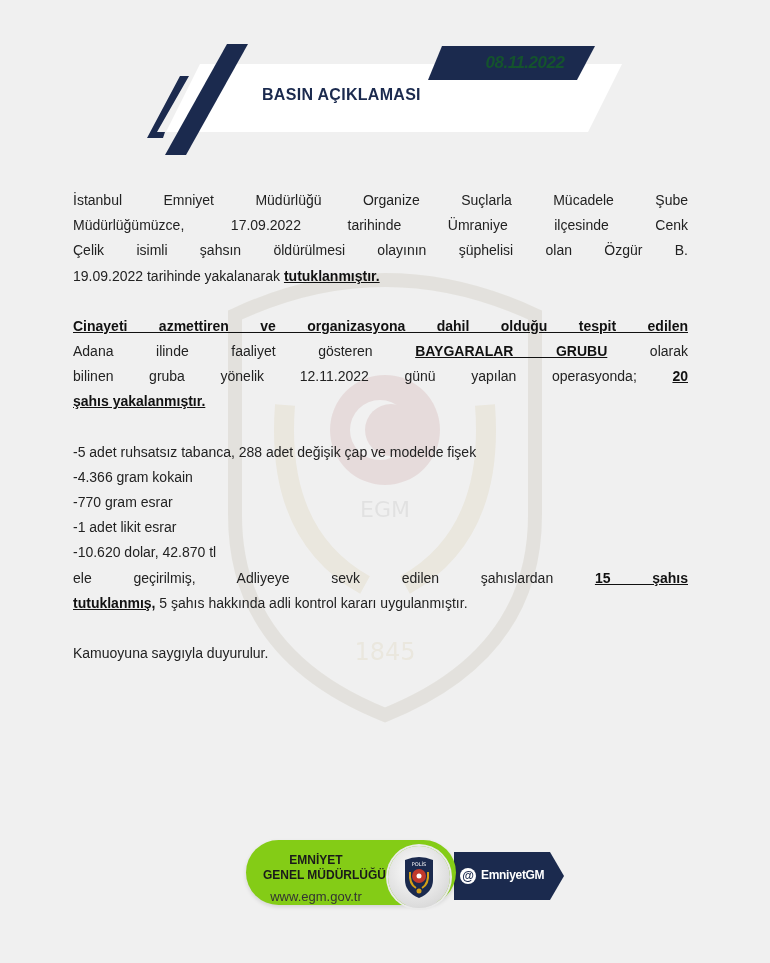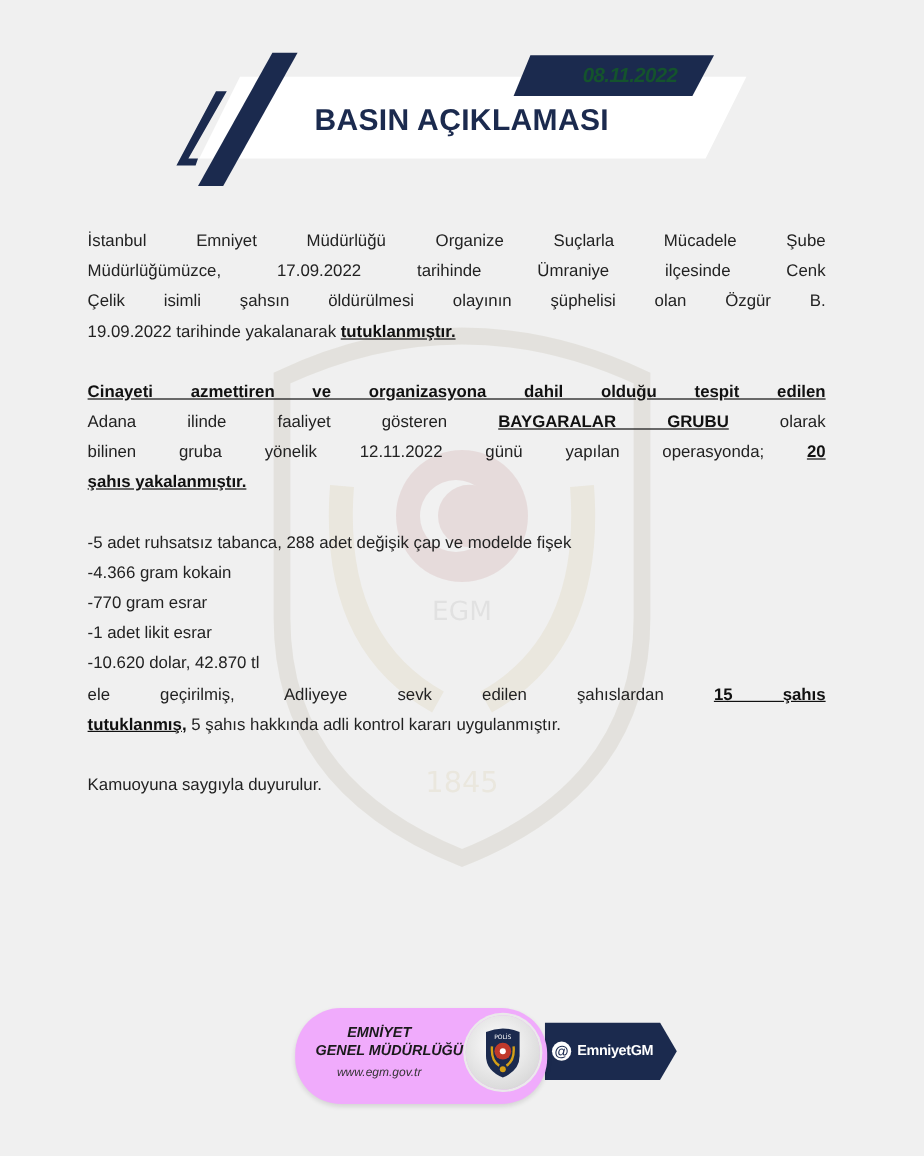--- a/index.html
+++ b/index.html
@@ -12,41 +12,40 @@
   }
   .header { position: absolute; left: 0; top: 0; width: 770px; height: 170px; }
   .header svg { position: absolute; left: 0; top: 0; }
   .date-text {
     position: absolute; left: 470px; top: 53px; width: 110px; text-align: center;
     color: #14532d; font-weight: bold; font-style: italic; font-size: 17px;
     letter-spacing: -0.5px;
   }
   .title-text {
     position: absolute; left: 262px; top: 86px;
-    color: #1b2a4e; font-weight: bold; font-size: 25px; letter-spacing: 0.3px;
+    color: #1b2a4e; font-weight: bold; font-size: 16px; letter-spacing: 0.3px;
   }
   .watermark { position: absolute; left: 215px; top: 255px; width: 340px; height: 470px; opacity: 0.09; }
   .content {
     position: absolute; left: 73px; top: 188px; width: 615px;
     font-size: 14px; line-height: 25.2px; color: #222;
   }
   .content p { margin: 0; text-align: justify; }
   .content p.gap { margin-top: 25px; }
   .content .line { display: block; }
   .content .just { text-align: justify; text-align-last: justify; }
   .content b { font-weight: bold; color: #111; text-decoration: underline; }
   .footer { position: absolute; left: 246px; top: 838px; width: 320px; height: 80px; }
   .pill {
-    position: absolute; left: 0; top: 2px; width: 210px; height: 80px;
-    background: #f0abfc; border-radius: 38px;
+    position: absolute; left: 0; top: 2px; width: 210px; height: 65px;
+    background: #84cc16; border-radius: 38px;
     box-shadow: 0 2px 4px rgba(0,0,0,0.12);
-    font-style: italic;
   }
   .pill-title { position: absolute; left: 0; width: 140px; text-align: center; font-weight: bold; color: #1a1a1a; font-size: 12px; line-height: 14px; }
-  .pill-url { position: absolute; left: 0; top: 49px; width: 140px; text-align: center; font-size: 10px; color: #333; }
+  .pill-url { position: absolute; left: 0; top: 49px; width: 140px; text-align: center; font-size: 13px; color: #333; }
   .badge-circle {
     position: absolute; left: 142px; top: 8px; width: 62px; height: 62px; border-radius: 50%;
     background: radial-gradient(circle at 45% 40%, #ffffff, #dcdcdc 70%, #c8c8c8);
     box-shadow: 0 0 0 2px #eaeaea;
   }
   .social {
     position: absolute; left: 208px; top: 14px; height: 48px; width: 100px;
   }
   .social svg { position: absolute; left: 0; top: 0; }
   .social-at {

